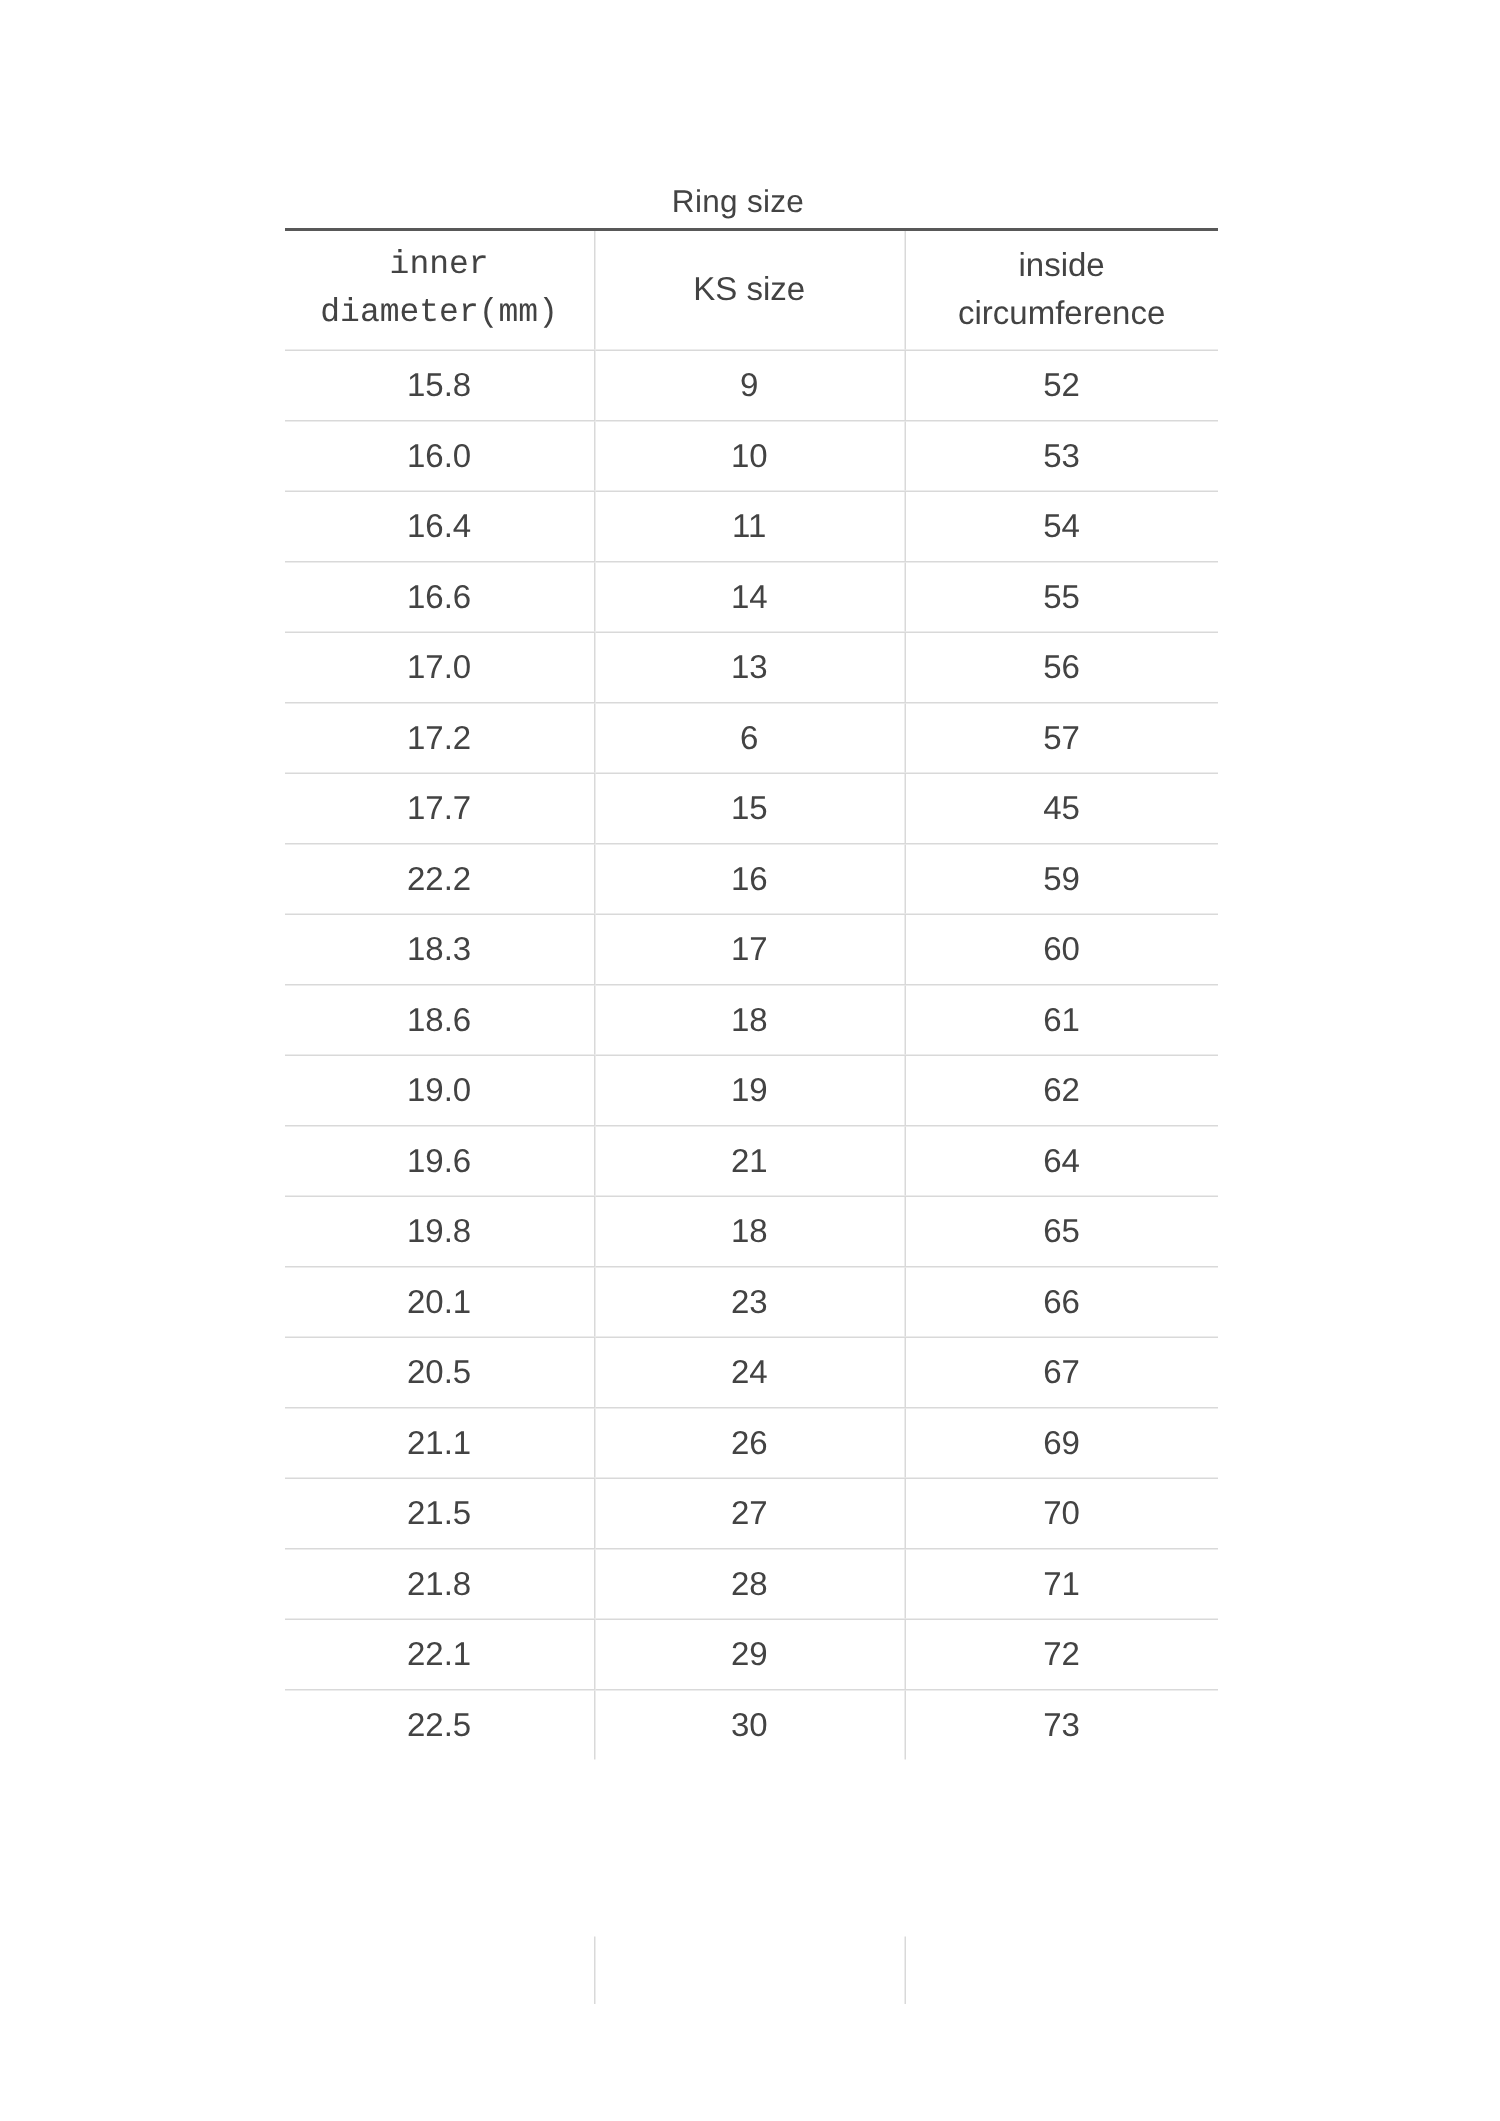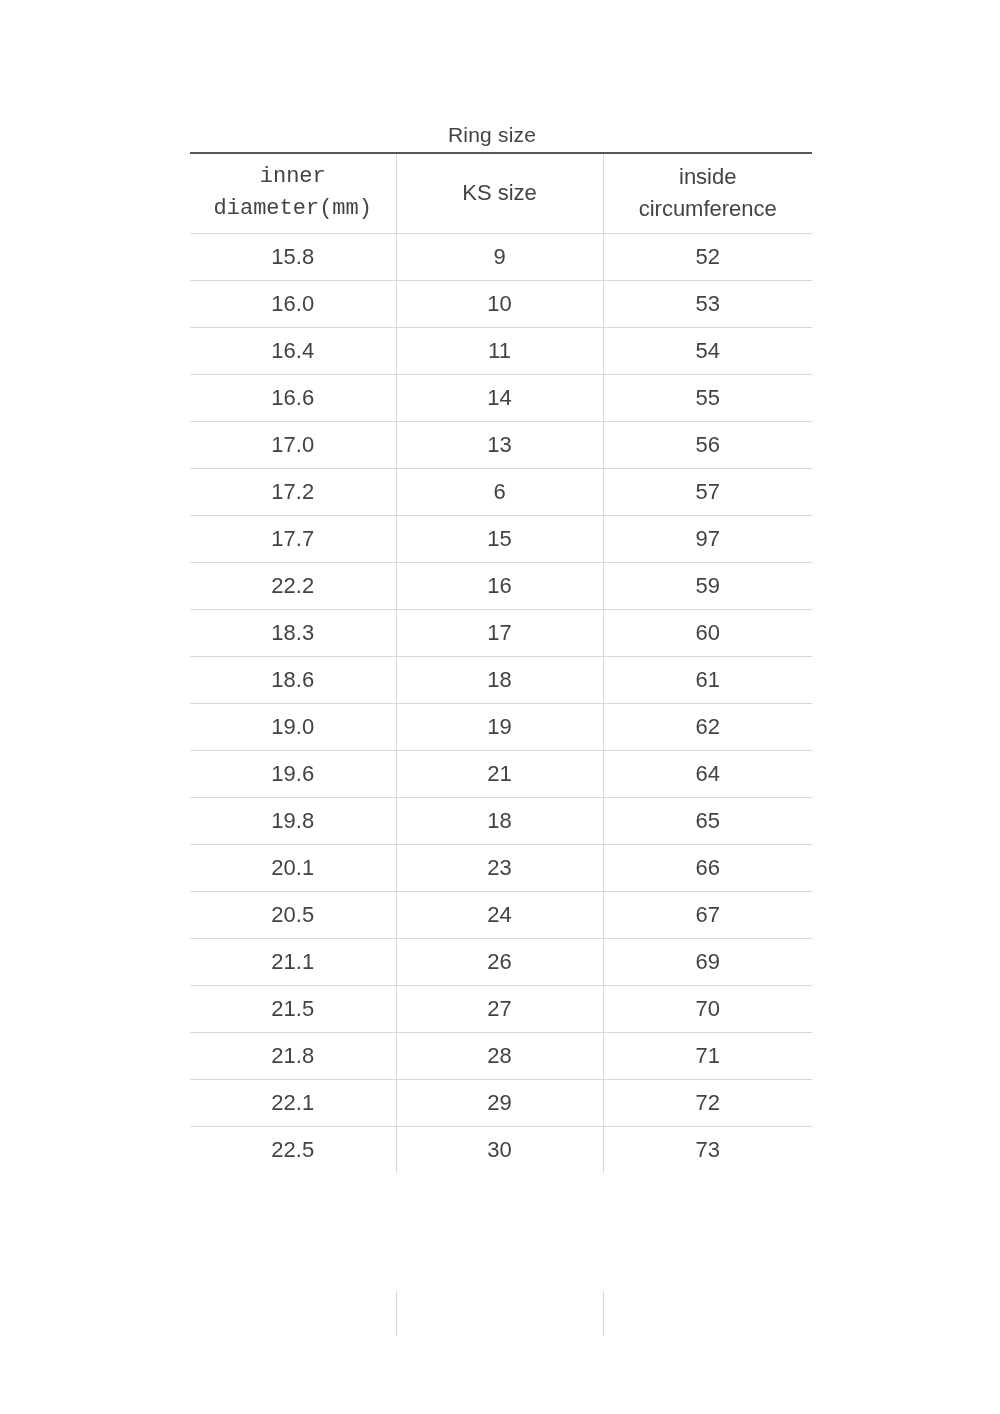--- a/index.html
+++ b/index.html
@@ -170,21 +170,21 @@
             <td>56</td>
           </tr>
           <tr>
             <td>17.2</td>
             <td>6</td>
             <td>57</td>
           </tr>
           <tr>
             <td>17.7</td>
             <td>15</td>
-            <td>97</td>
+            <td>45</td>
           </tr>
           <tr>
             <td>22.2</td>
             <td>16</td>
             <td>59</td>
           </tr>
           <tr>
             <td>18.3</td>
             <td>17</td>
             <td>60</td>

